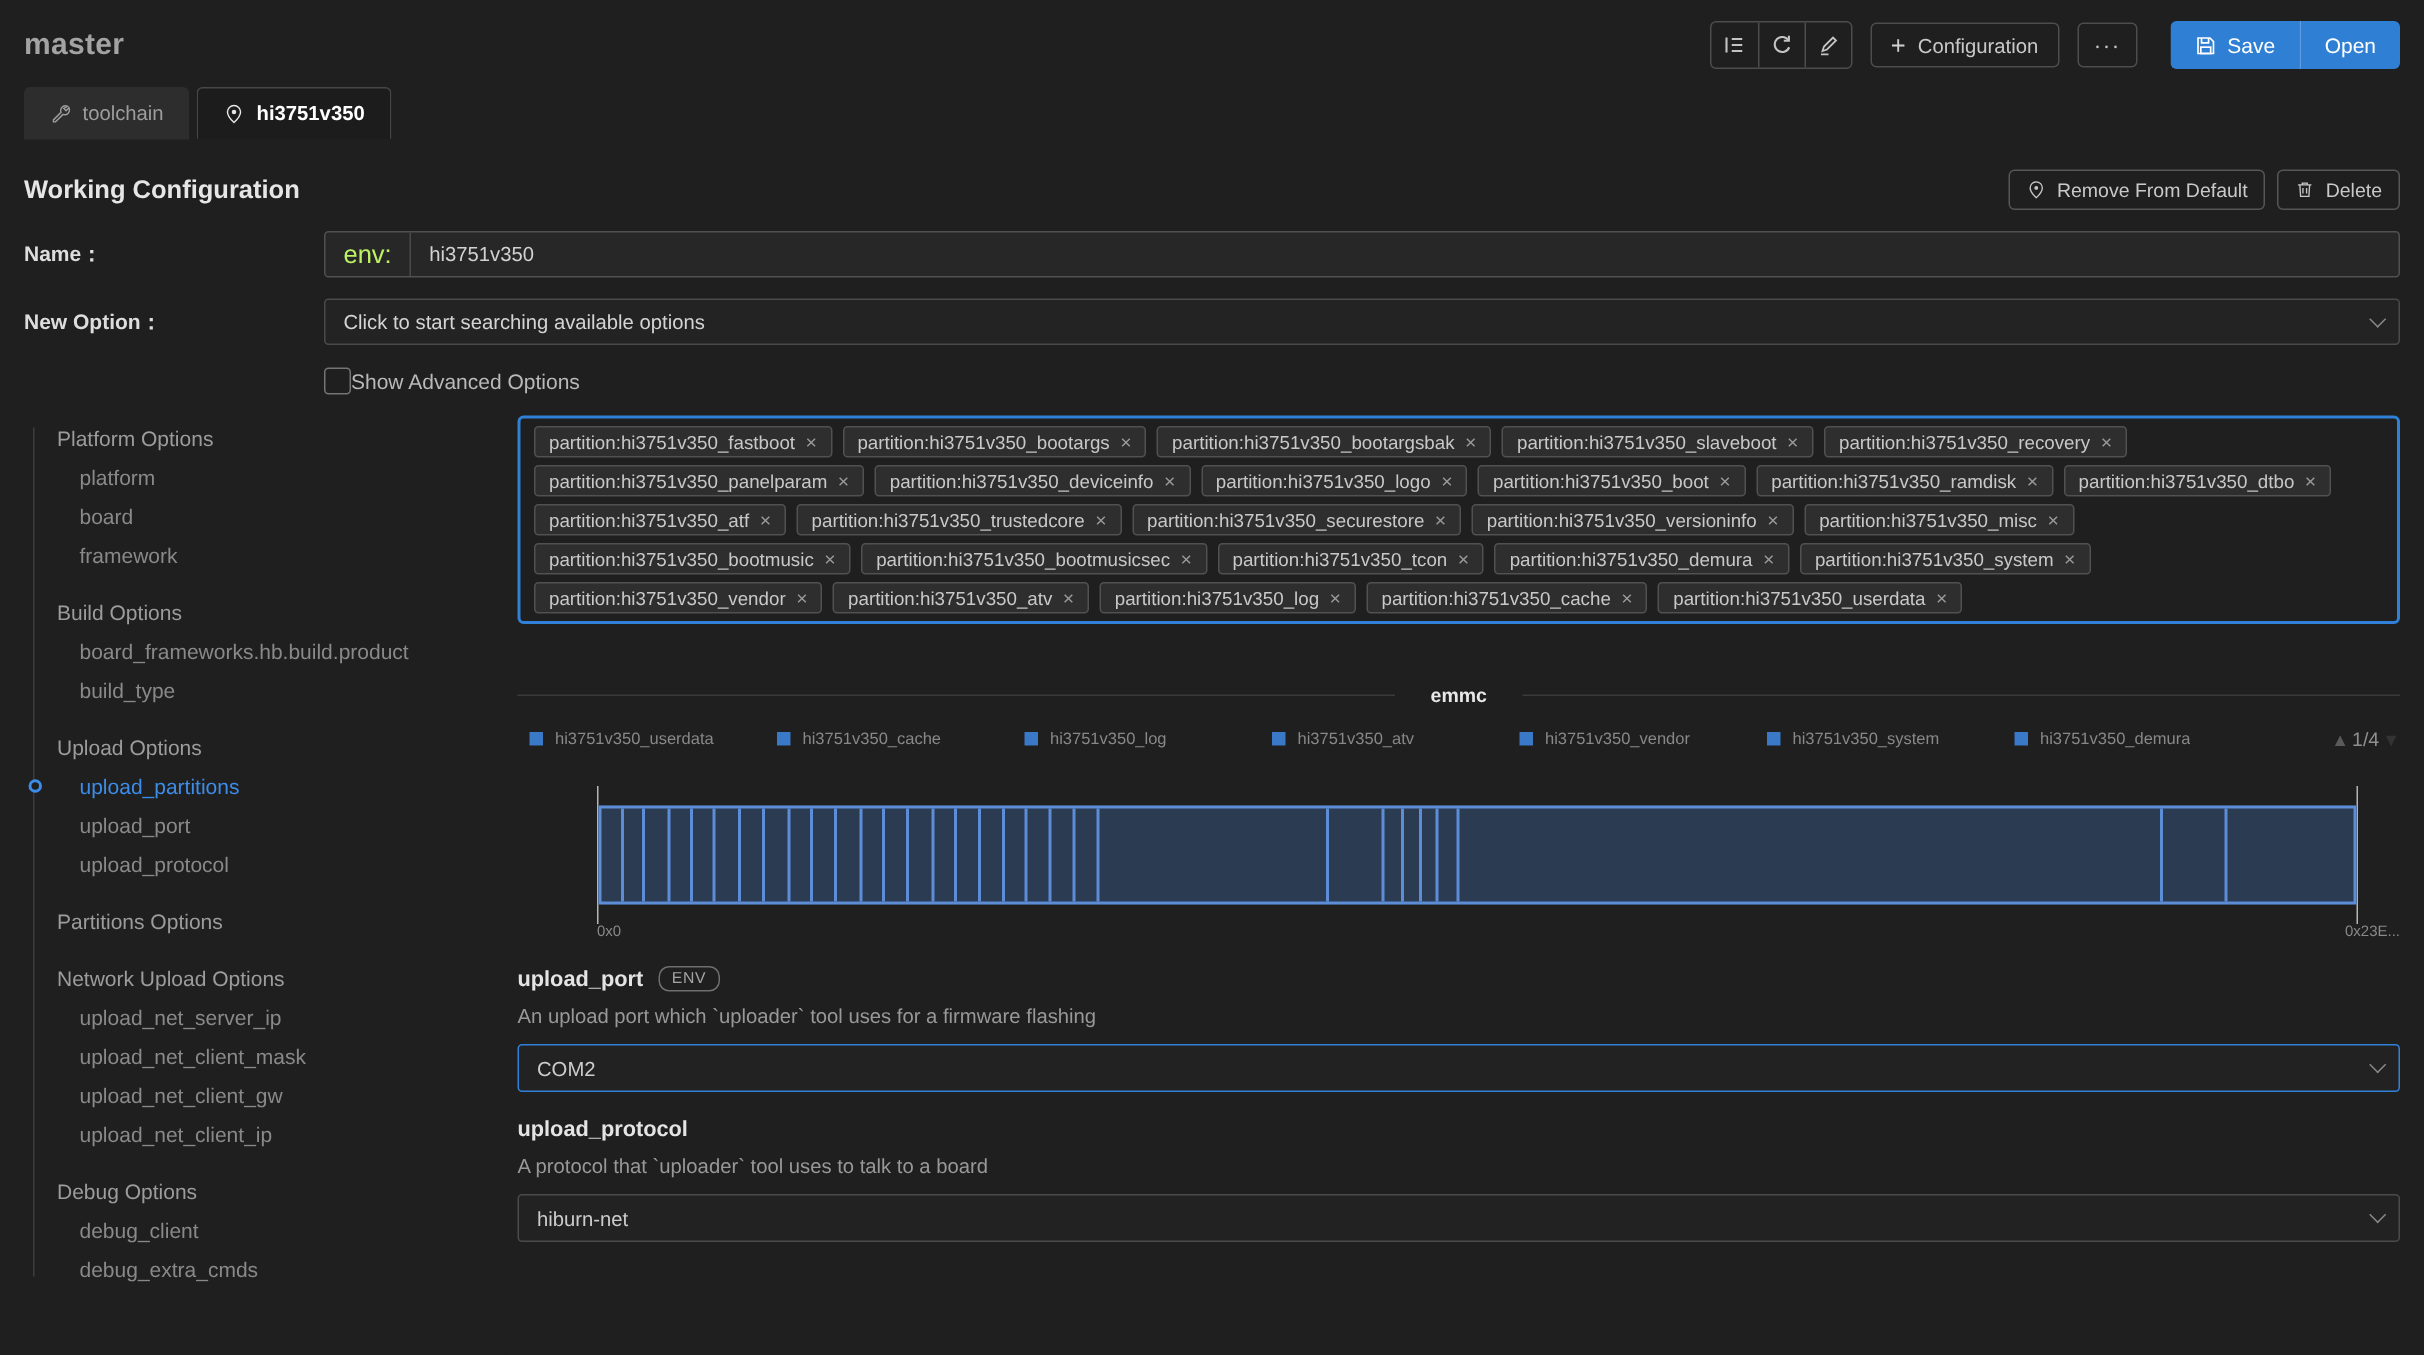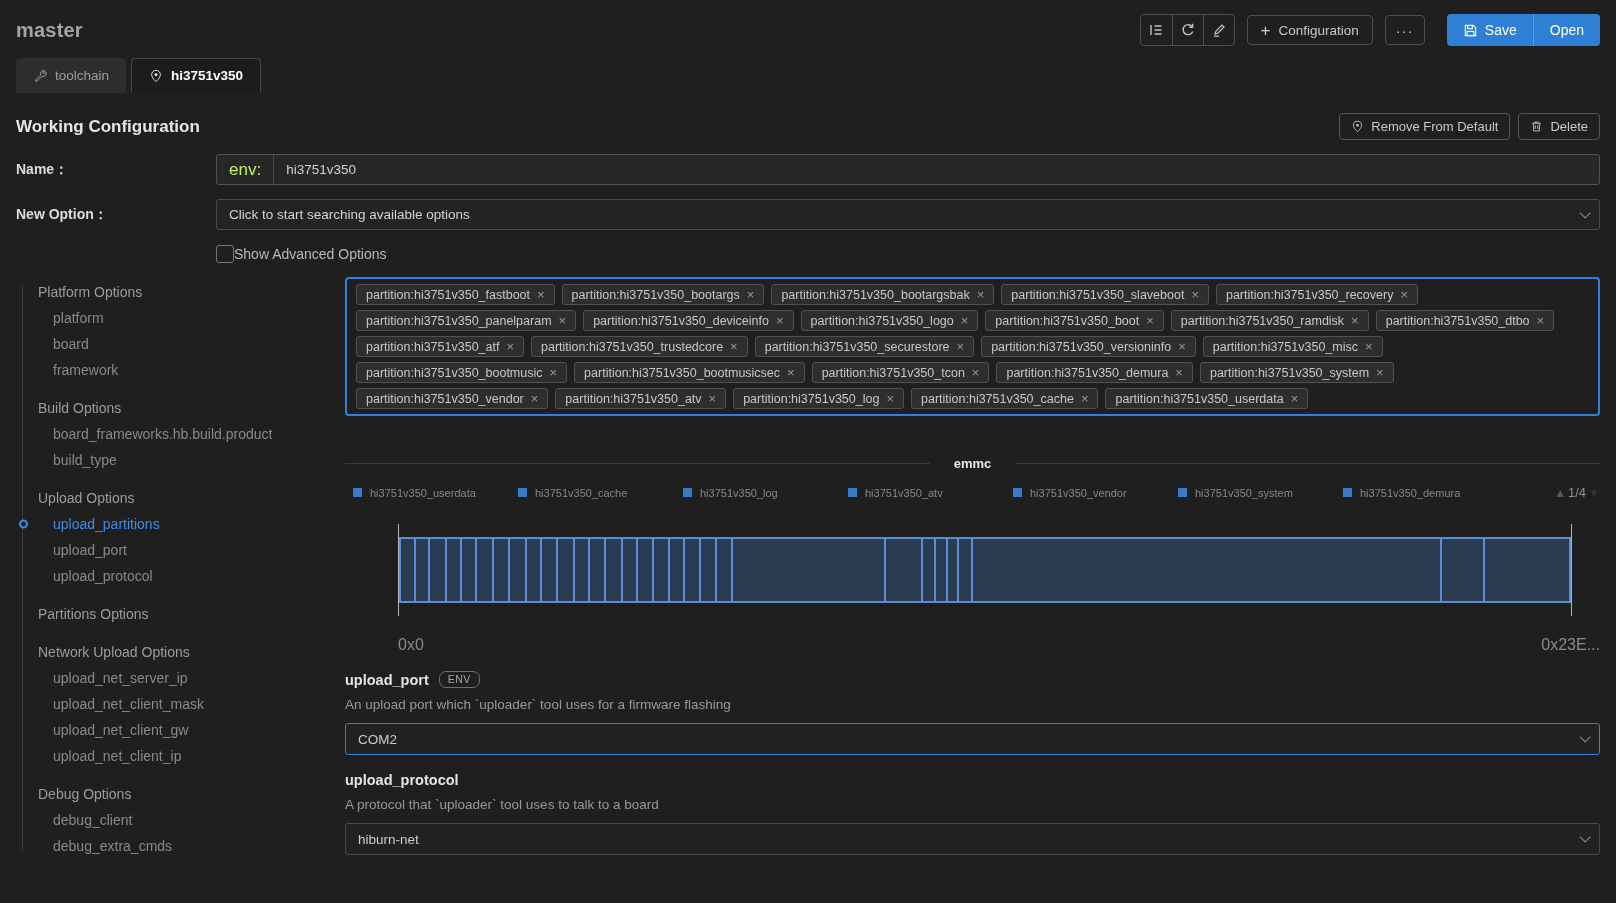--- a/index.html
+++ b/index.html
@@ -78,21 +78,21 @@
   .legend-pager { margin-left:auto; display:flex; align-items:center; gap:2px; font-size:13px; color:#8f8f8f; }
   .pager-up { color:#5a5a5a; font-size:12px; cursor:pointer; }
   .pager-down { color:#333333; font-size:12px; cursor:pointer; }
   .plot { position:relative; margin:24px 28px 0 53px; height:92px; }
   .axis-line { position:absolute; top:0; bottom:0; width:1px; background:#b5b5b5; }
   .axis-line.left { left:0; }
   .axis-line.right { right:0; }
   .bar { position:absolute; left:1px; right:1px; top:13px; bottom:13px; display:flex; background:#2a3b52; border:2px solid #5d8dd6; }
   .seg { height:100%; }
   .seg + .seg { border-left:2px solid #5d8dd6; }
-  .axis-labels { display:flex; justify-content:space-between; margin-left:53px; margin-top:20px; font-size:16px; color:#8a8a8a; }
+  .axis-labels { display:flex; justify-content:space-between; margin-left:53px; margin-top:0; font-size:10px; color:#8a8a8a; }
 
   
   .opt-section { margin-top:17px; }
   .opt-title-row { display:flex; align-items:center; gap:10px; }
   .opt-title { font-size:14.5px; font-weight:bold; color:#e4e4e4; }
   .env-badge { border:1px solid #6f6f6f; border-radius:7px; padding:1px 8px 2px; font-size:10.5px; color:#a5a5a5; letter-spacing:.5px; }
   .opt-desc { margin-top:9px; color:#989898; font-size:13.5px; }
   .opt-select { margin-top:11px; display:flex; align-items:center; justify-content:space-between; height:32px; border:1.5px solid #4a4a4a; border-radius:3px; padding:0 12px; color:#cccccc; font-size:13.5px; background:#222222; }
   .opt-select.focused { border-color:#2f80d6; }
   .opt-select .chev { width:8px; height:8px; border-right:1.5px solid #8a8a8a; border-bottom:1.5px solid #8a8a8a; transform:rotate(45deg) translateY(-3px); }

